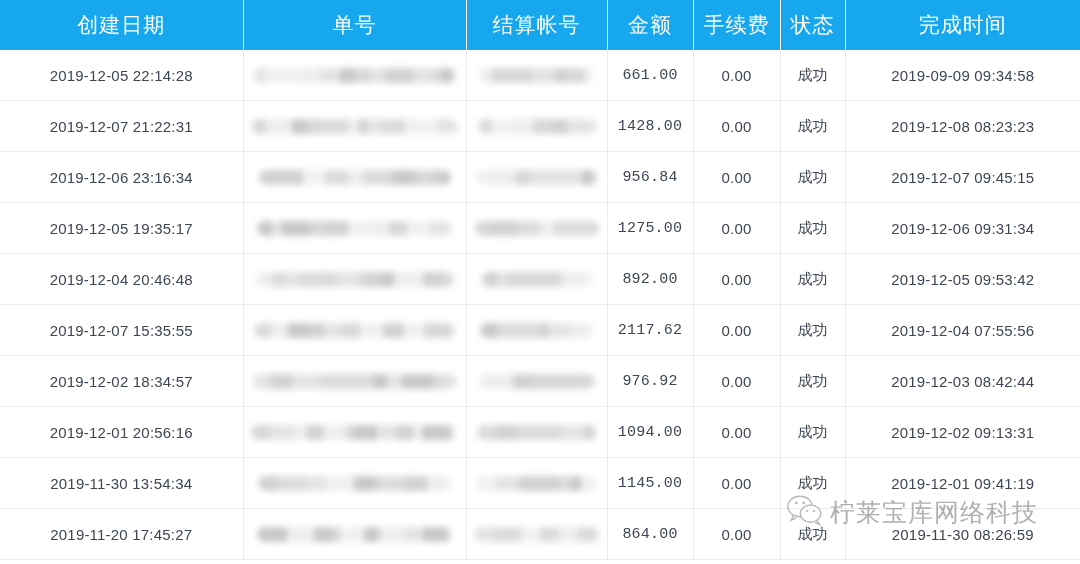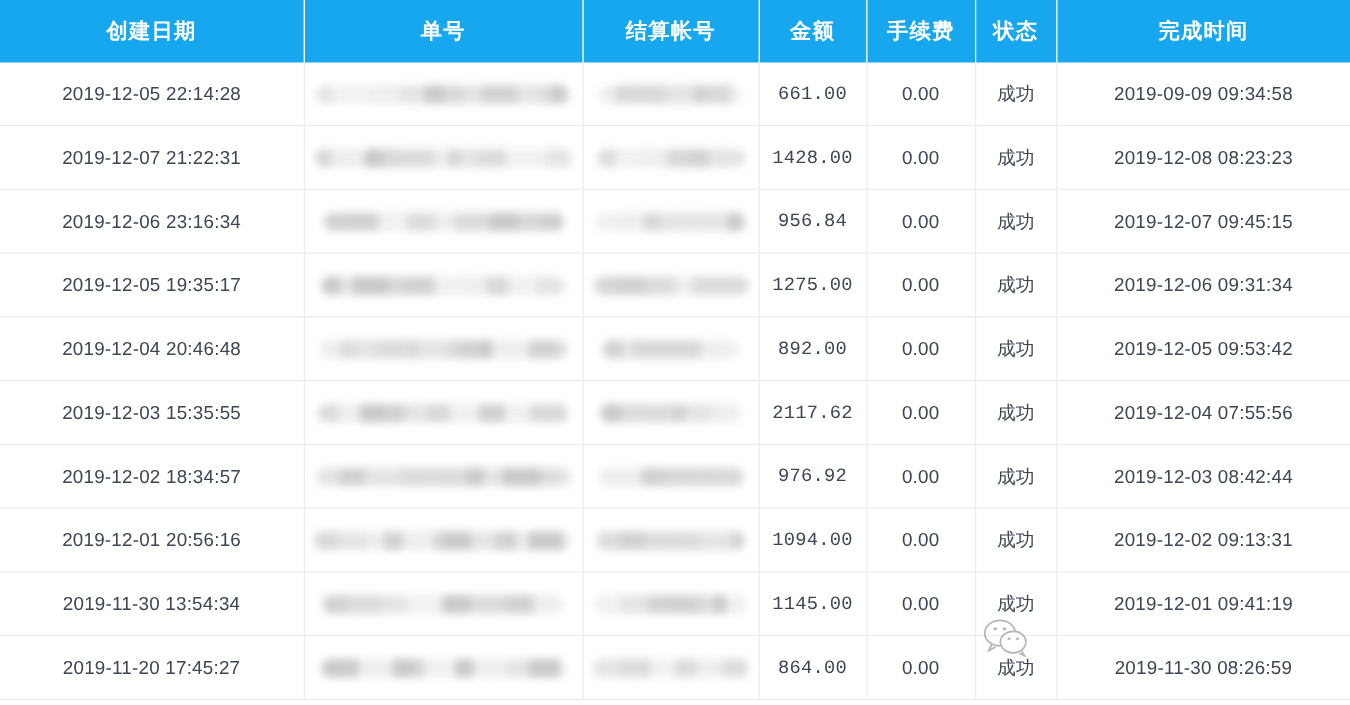--- a/index.html
+++ b/index.html
@@ -26,22 +26,22 @@
   table.ledger {
     width: 1080px;
     border-collapse: collapse;
     table-layout: fixed;
   }
 
   
   table.ledger thead th {
     background: #17a7ee;
     color: #ffffff;
-    font-size: 17px;
-    font-weight: 700;
+    font-size: 21px;
+    font-weight: 400;
     height: 50px;
     line-height: 50px;
     padding: 0;
     text-align: center;
     vertical-align: middle;
     border-right: 1px solid #ffffff;
     letter-spacing: 1px;
     white-space: nowrap;
   }
   table.ledger thead th:last-child { border-right: none; }
@@ -305,21 +305,21 @@
               <i style="left: 79px; width: 22px; background: rgb(237, 237, 237);"></i>
               <i style="left: 101px; width: 9px; background: rgb(240, 240, 240);"></i>
             </span>
           </td>
           <td class="c-amount">892.00</td>
           <td class="c-fee">0.00</td>
           <td class="c-status">成功</td>
           <td class="c-finish">2019-12-05 09:53:42</td>
         </tr>
         <tr>
-          <td class="c-date">2019-12-03 15:35:55</td>
+          <td class="c-date">2019-12-07 15:35:55</td>
           <td class="c-order">
             <span class="redact" style="width: 201px;">
               <i style="left: 0px; width: 17px; background: rgb(218, 218, 218);"></i>
               <i style="left: 17px; width: 17px; background: rgb(237, 237, 237);"></i>
               <i style="left: 34px; width: 21px; background: rgb(198, 198, 198);"></i>
               <i style="left: 55px; width: 15px; background: rgb(207, 207, 207);"></i>
               <i style="left: 70px; width: 18px; background: rgb(227, 227, 227);"></i>
               <i style="left: 88px; width: 18px; background: rgb(214, 214, 214);"></i>
               <i style="left: 106px; width: 23px; background: rgb(240, 240, 240);"></i>
               <i style="left: 129px; width: 21px; background: rgb(207, 207, 207);"></i>
@@ -487,15 +487,16 @@
           <path d="M31.2 26.8 L33.6 30.6 L29.2 28.6"></path>
         </g>
         <g fill="#8a8a8a">
           <ellipse cx="10.2" cy="9.0" rx="1.5" ry="1.2"></ellipse>
           <ellipse cx="17.6" cy="9.0" rx="1.5" ry="1.2"></ellipse>
           <ellipse cx="21.2" cy="17.0" rx="1.3" ry="1.0"></ellipse>
           <ellipse cx="28.0" cy="17.0" rx="1.3" ry="1.0"></ellipse>
         </g>
       </svg>
     </span>
+    <span class="wm-text">柠莱宝库网络科技</span>
   </div>
 
 </div>
 
 </body></html>

